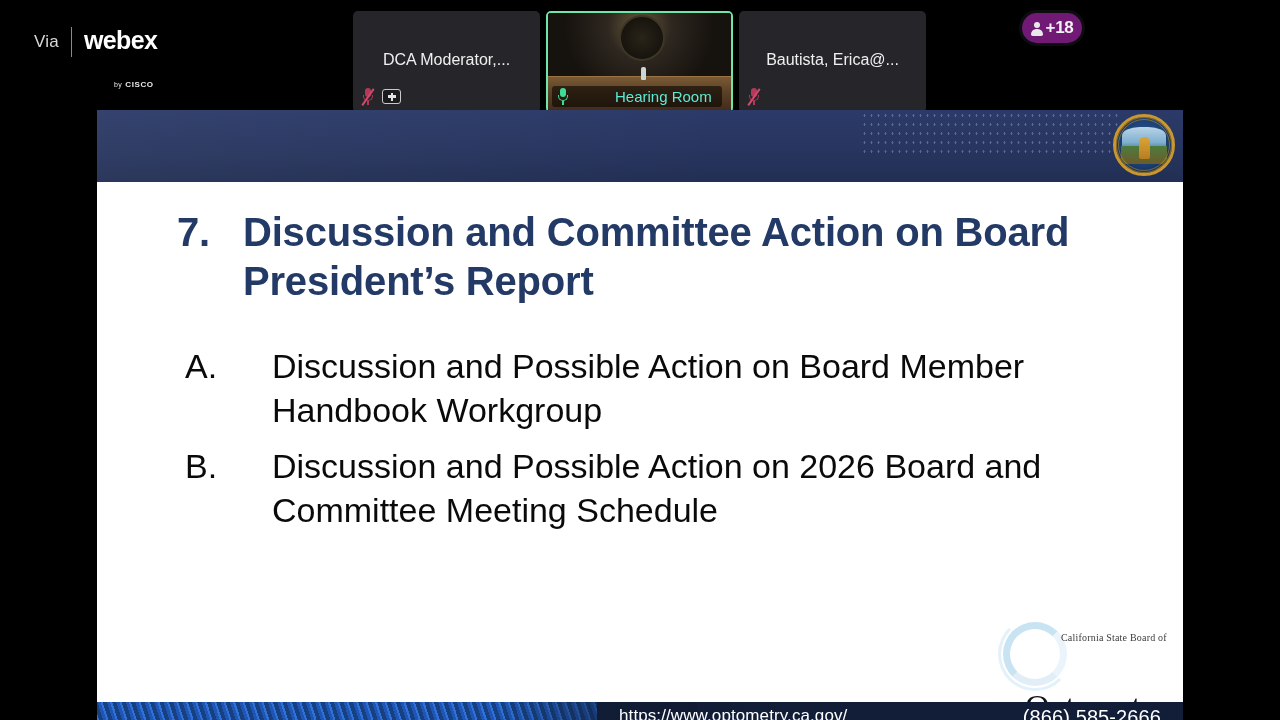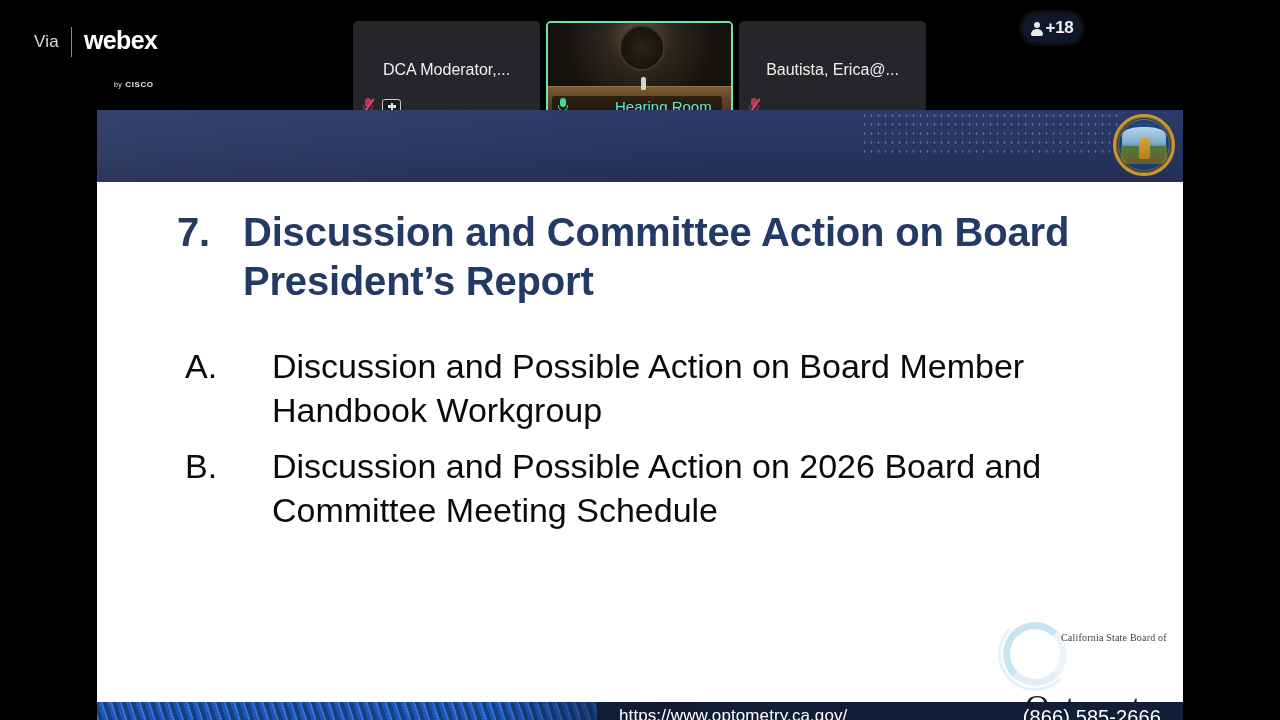--- a/index.html
+++ b/index.html
@@ -62,21 +62,21 @@
     letter-spacing: .6px;
     margin-top: 3px;
     margin-left: 30px;
   }
   .brand-cisco .by { font-weight: normal; font-size: 7px; }
 
   
   .tiles {
     position: absolute;
     left: 353px;
-    top: 21px;
+    top: 11px;
     height: 102px;
     display: flex;
     gap: 6px;
   }
   .tile {
     position: relative;
     width: 187px;
     height: 102px;
     background: #26262a;
     border-radius: 5px;
@@ -233,21 +233,21 @@
   }
 
   
   .count-pill {
     position: absolute;
     right: 11px;
     top: 10px;
     width: 66px;
     height: 36px;
     border-radius: 18px;
-    background: #0f172a;
+    background: #701a75;
     border: 3px solid #0d0d0f;
     box-sizing: border-box;
     display: flex;
     align-items: center;
     justify-content: center;
     gap: 3px;
   }
   .person-glyph {
     position: relative;
     width: 12px;

